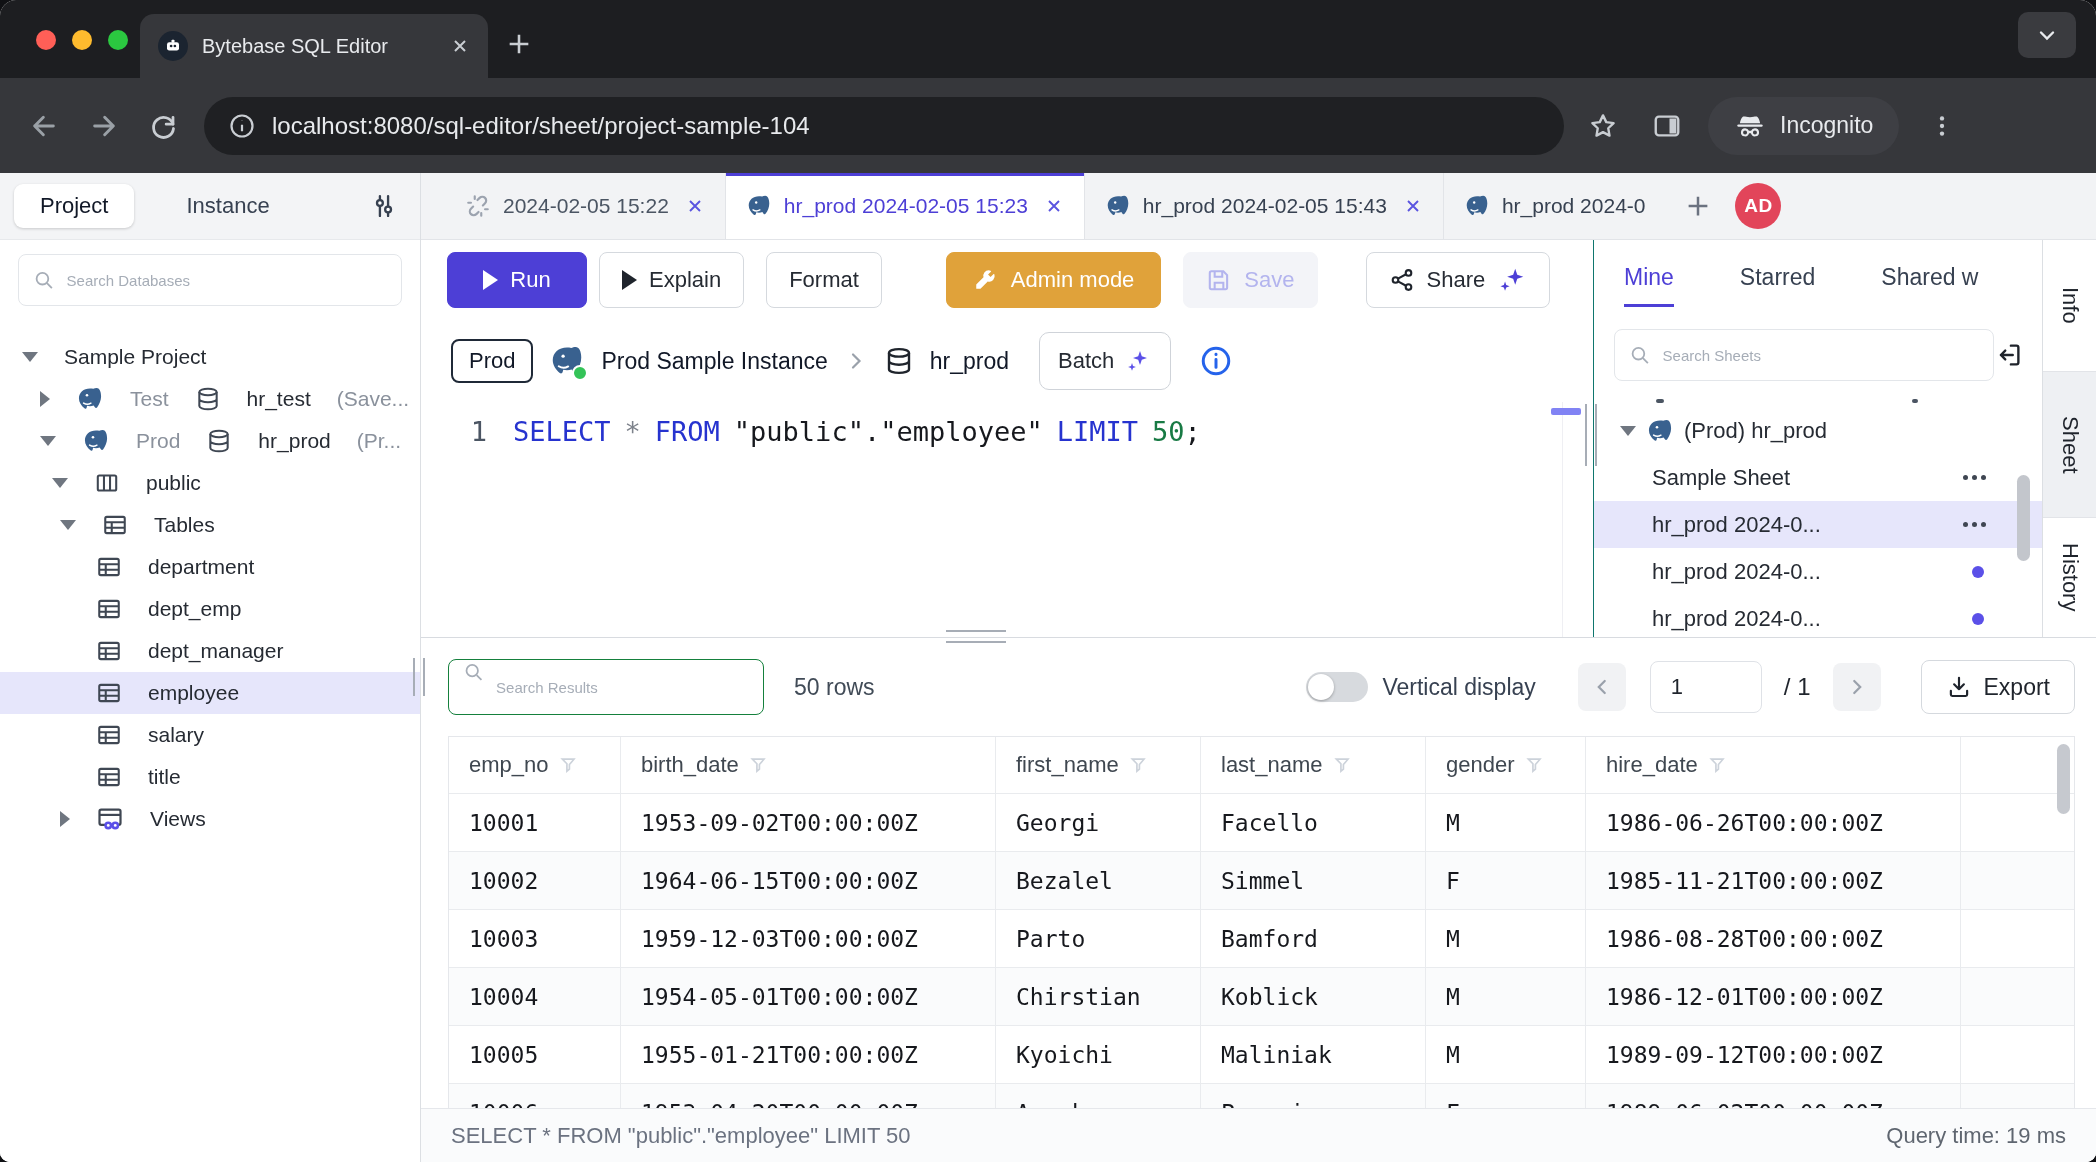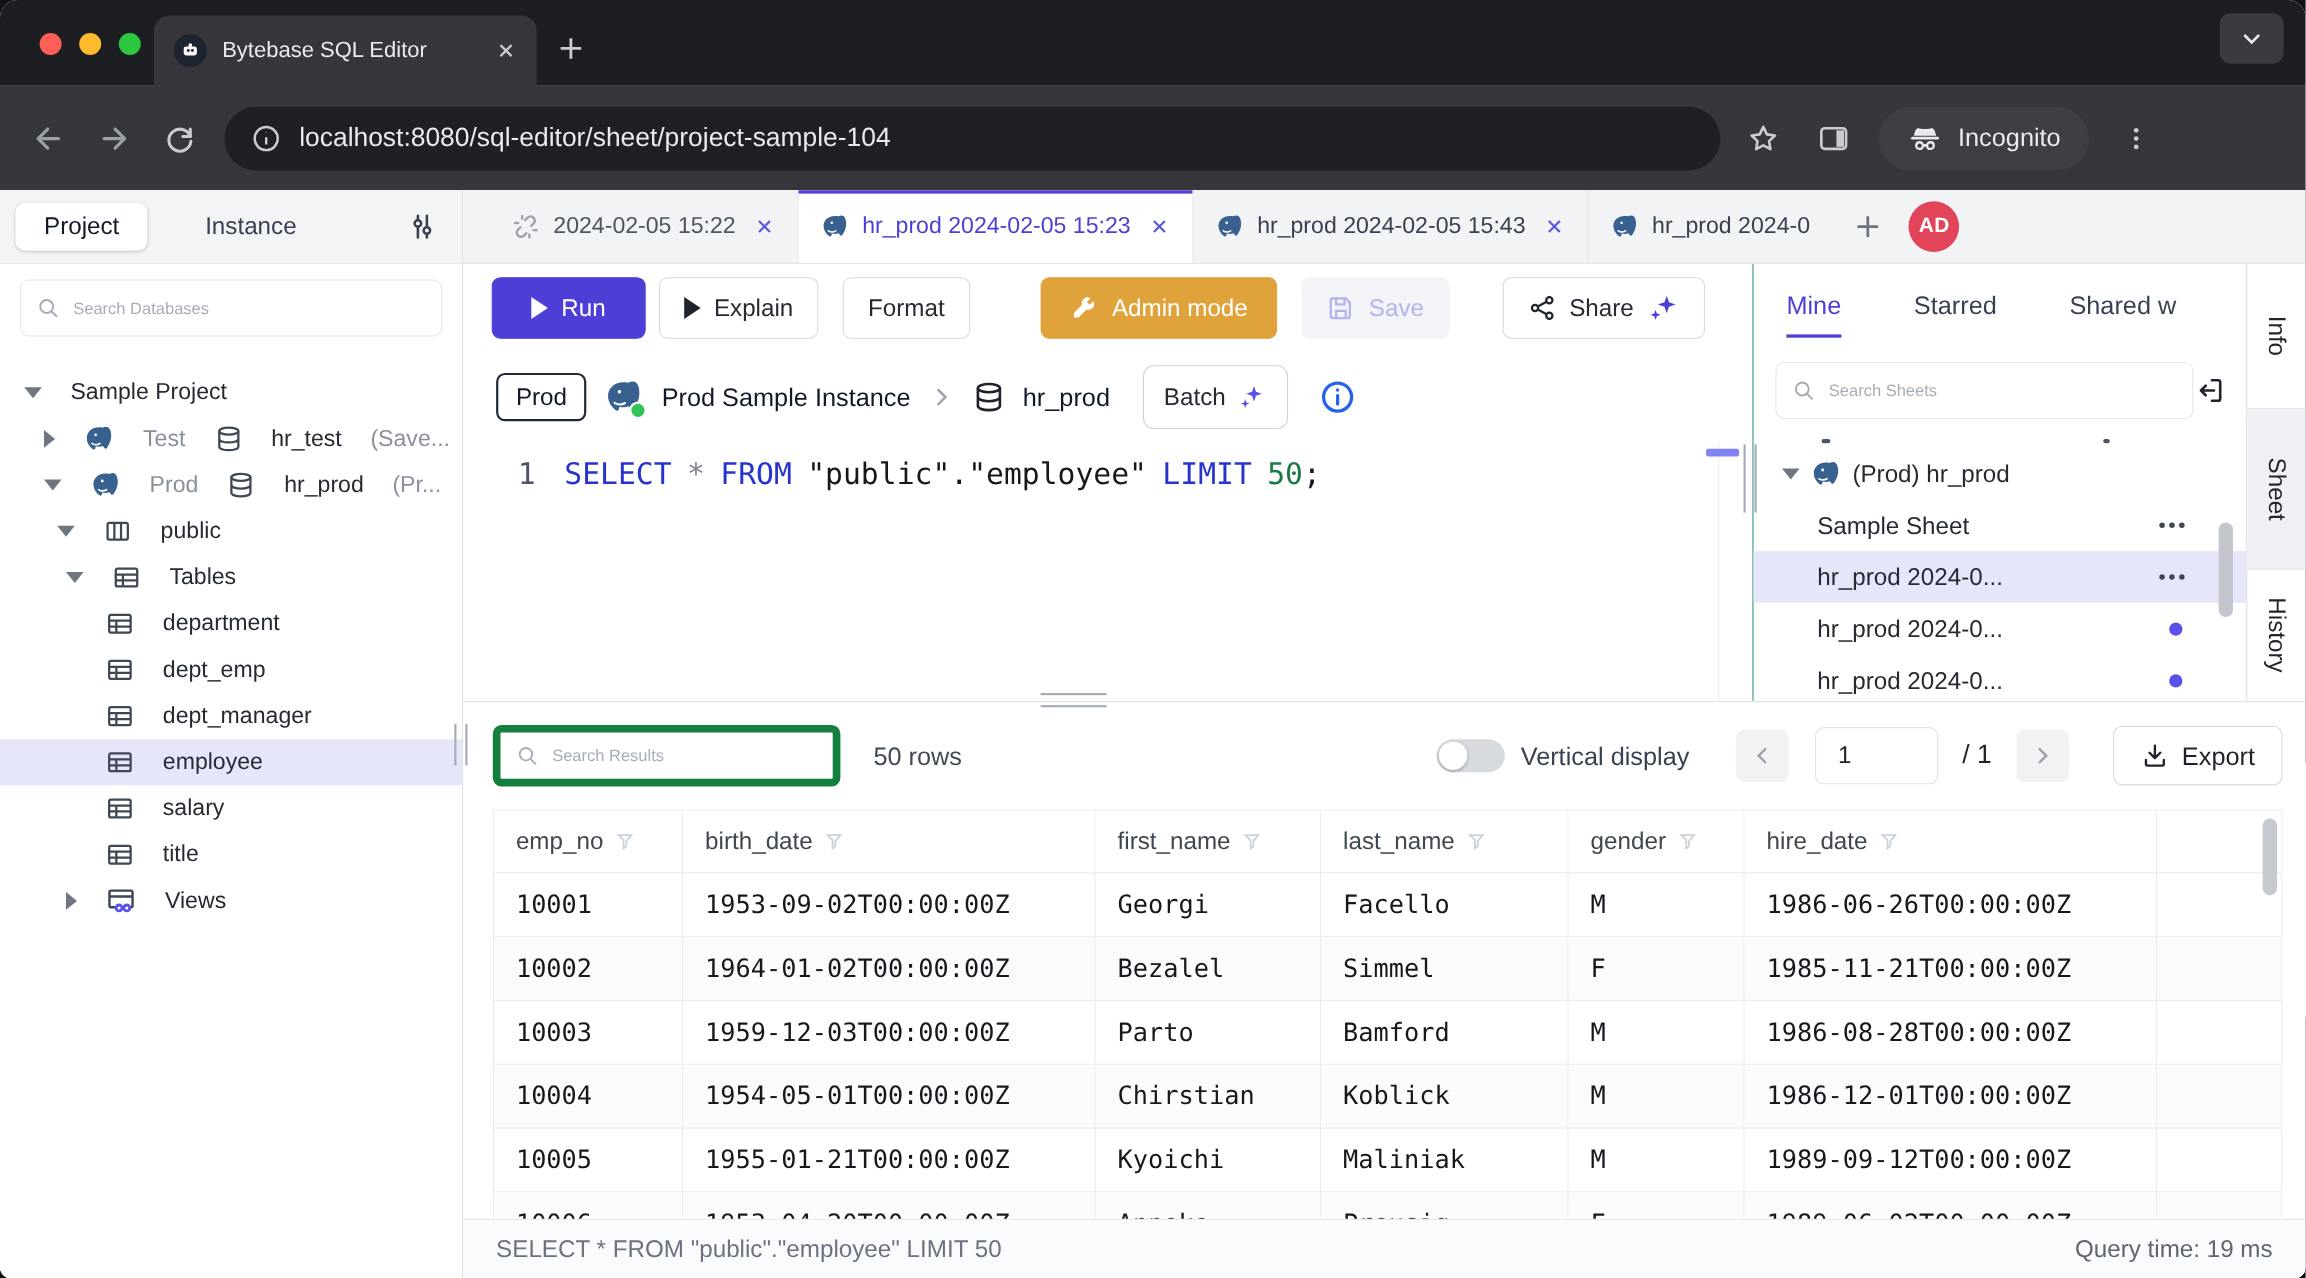--- a/index.html
+++ b/index.html
@@ -113,21 +113,21 @@
   
   .strip{width:54px;flex:none;border-left:1px solid #dcdfe3;display:flex;flex-direction:column;box-sizing:border-box;background:#fff;}
   .strip .sec{writing-mode:vertical-rl;display:flex;align-items:center;justify-content:center;font-size:22px;color:#1f242c;border-bottom:1px solid #e2e4e8;box-sizing:border-box;}
   .sec.info{height:132px;}
   .sec.sheet{height:146px;background:#eef0f3;}
   .sec.history{height:119px;border-bottom:none;}
 
   
   .results{flex:1;display:flex;flex-direction:column;min-height:0;background:#fff;}
   .res-toolbar{height:98px;flex:none;display:flex;align-items:center;padding:0 21px 0 27px;}
-  .res-search{width:316px;height:56px;border:7px solid #15803d;border-radius:8px;display:flex;align-items:center;padding:0 14px;gap:10px;box-sizing:border-box;flex:none;}
+  .res-search{width:316px;height:56px;border:1px solid #15803d;border-radius:8px;display:flex;padding:0 14px;gap:10px;box-sizing:border-box;flex:none;}
   .rowcount{margin-left:30px;font-size:23px;color:#414b57;}
   .toggle{margin-left:auto;width:62px;height:30px;border-radius:15px;background:#d7dade;position:relative;flex:none;}
   .toggle .knob{position:absolute;left:2px;top:2px;width:26px;height:26px;border-radius:50%;background:#fff;box-shadow:0 1px 3px rgba(0,0,0,.3);}
   .toglbl{margin-left:14px;font-size:23px;color:#374151;}
   .pagebtn{margin-left:42px;width:48px;height:48px;border-radius:8px;background:#f1f2f4;border:none;display:flex;align-items:center;justify-content:center;color:#9aa1ab;}
   .pagebtn.next{margin-left:22px;}
   .pageinput{margin-left:24px;width:112px;height:52px;border:1px solid #dfe2e7;border-radius:8px;font-size:22px;color:#1f242c;padding-left:20px;box-sizing:border-box;outline:none;font-family:"Liberation Sans",sans-serif;}
   .pagetotal{margin-left:22px;font-size:24px;color:#1f242c;}
   .export{margin-left:40px;height:54px;border:1px solid #d5d9de;border-radius:8px;background:#fff;display:flex;align-items:center;gap:12px;padding:0 24px;font-size:23px;color:#1f242c;}
 
@@ -707,21 +707,21 @@
                 <div class="cell">10001</div>
                   <div class="cell">1953-09-02T00:00:00Z</div>
                   <div class="cell">Georgi</div>
                   <div class="cell">Facello</div>
                   <div class="cell">M</div>
                   <div class="cell">1986-06-26T00:00:00Z</div>
                   <div></div>
               </div>
               <div class="grow">
                 <div class="cell">10002</div>
-                  <div class="cell">1964-01-02T00:00:00Z</div>
+                  <div class="cell">1964-06-15T00:00:00Z</div>
                   <div class="cell">Bezalel</div>
                   <div class="cell">Simmel</div>
                   <div class="cell">F</div>
                   <div class="cell">1985-11-21T00:00:00Z</div>
                   <div></div>
               </div>
               <div class="grow">
                 <div class="cell">10003</div>
                   <div class="cell">1959-12-03T00:00:00Z</div>
                   <div class="cell">Parto</div>

